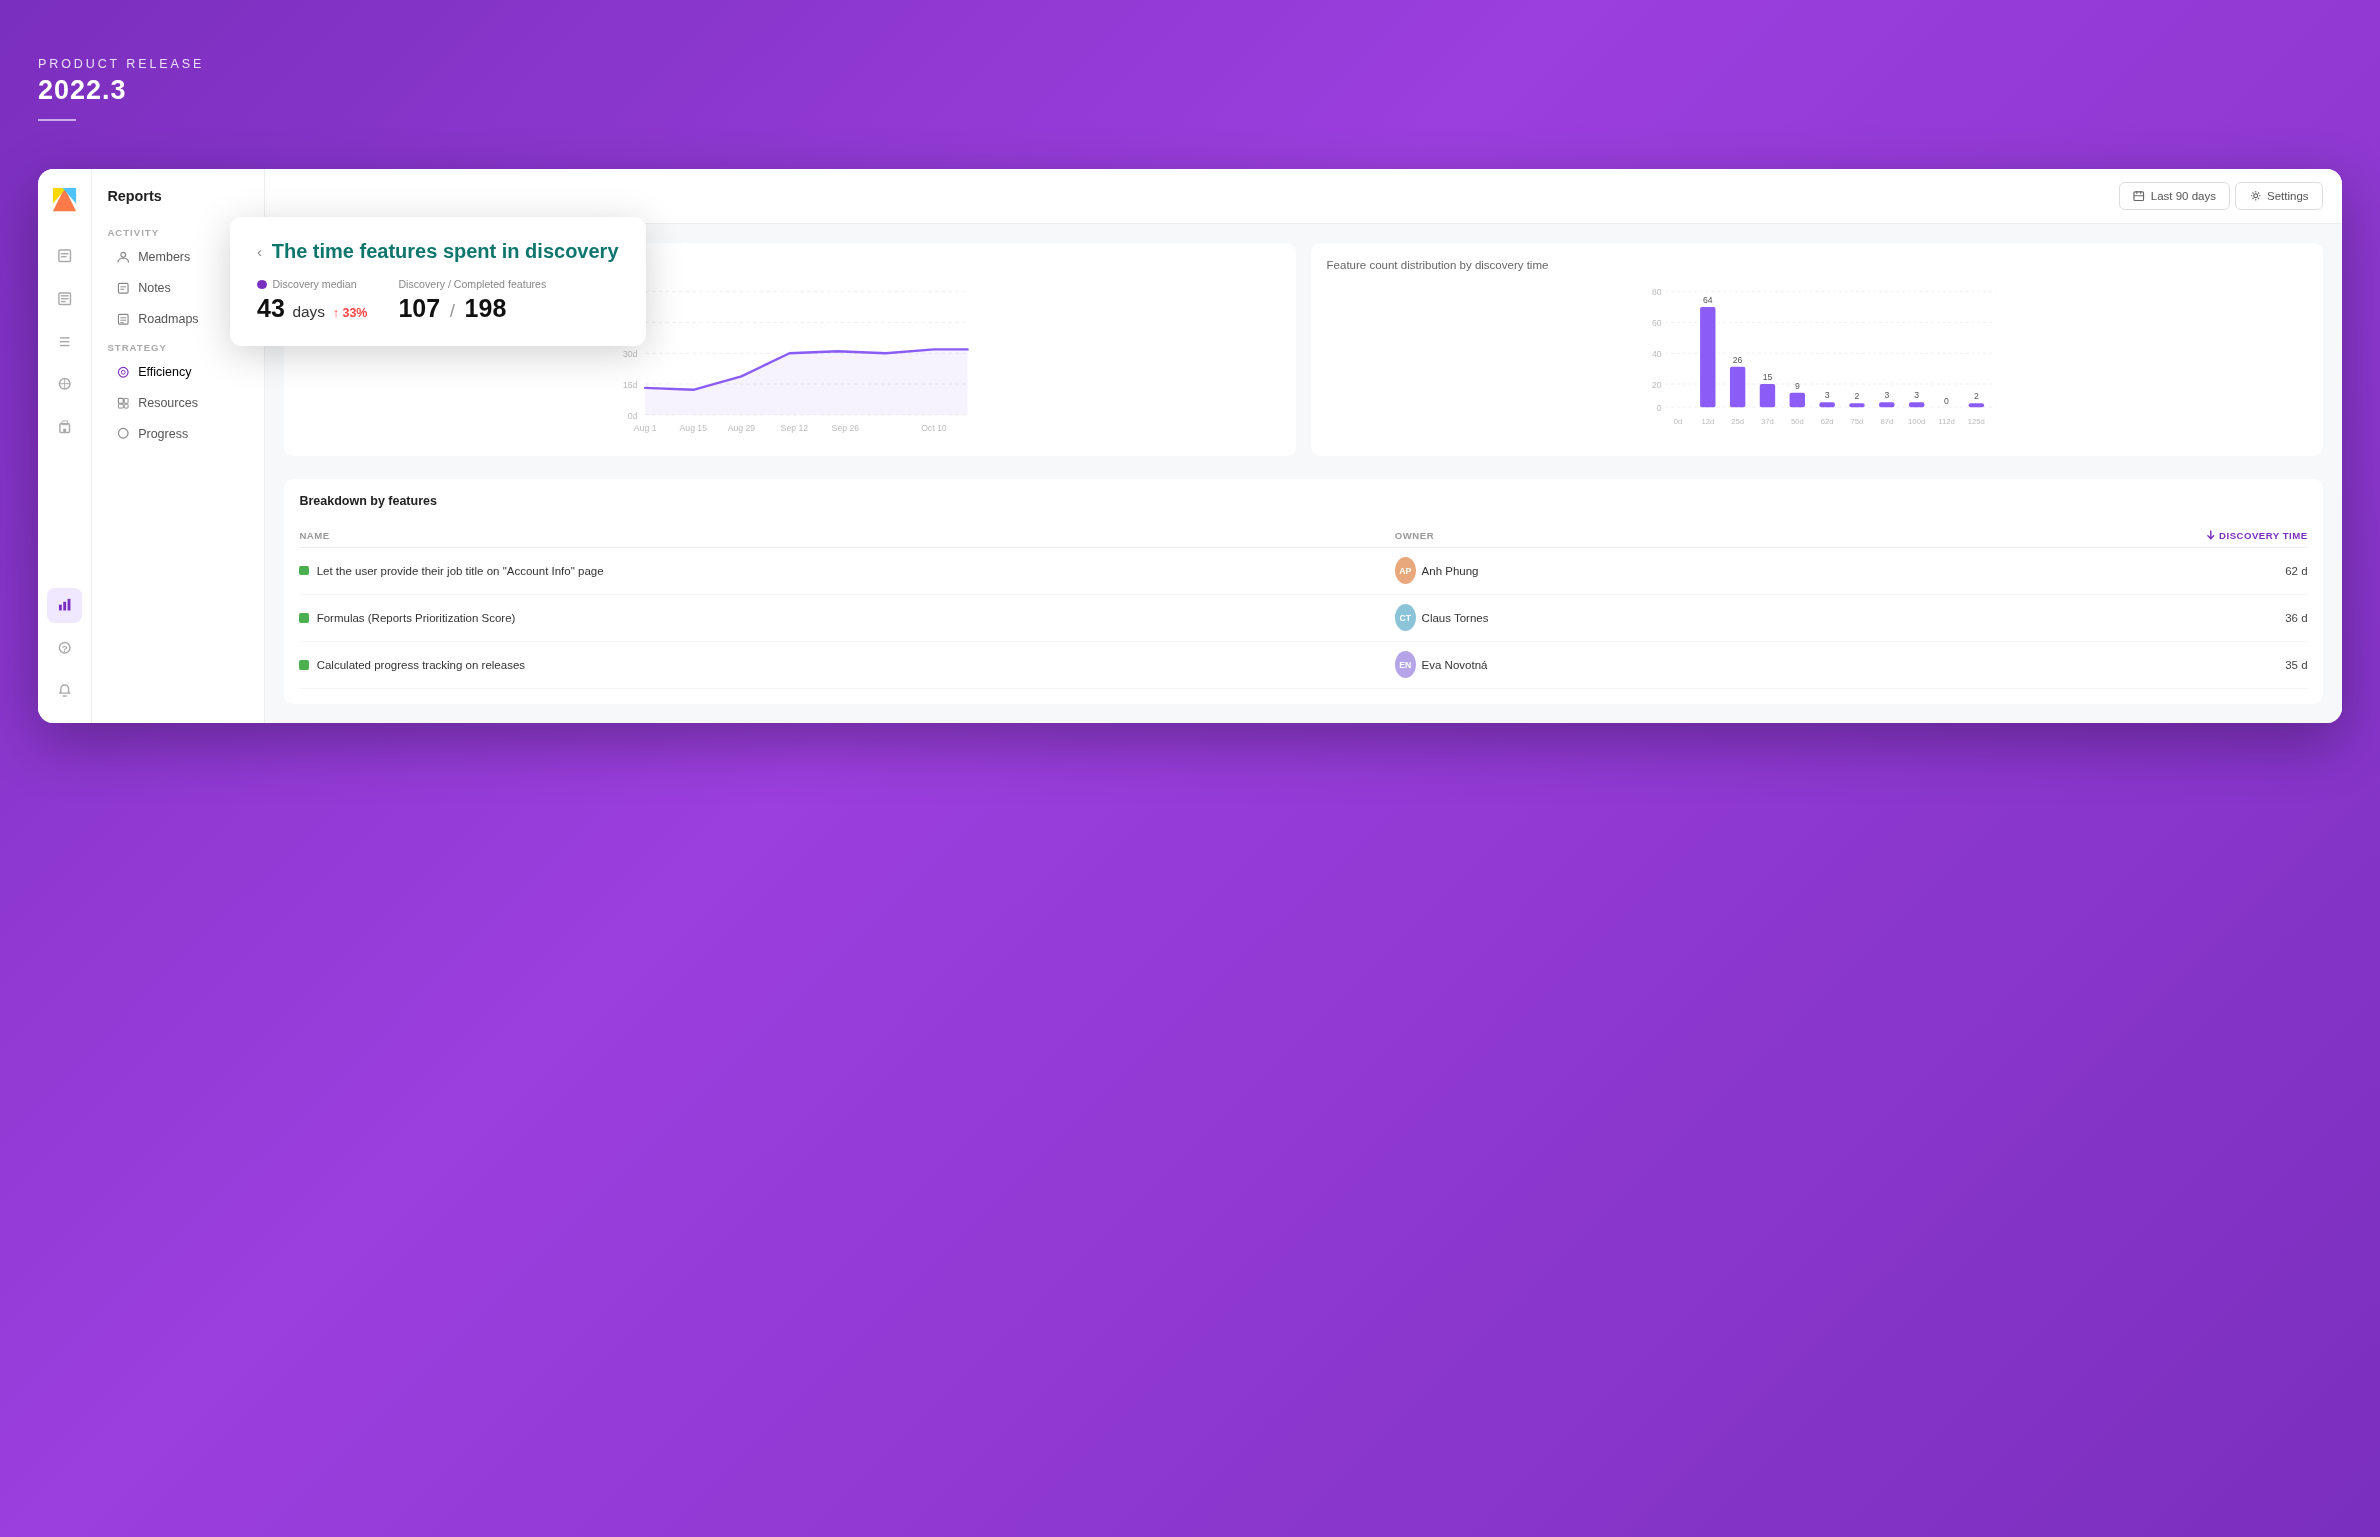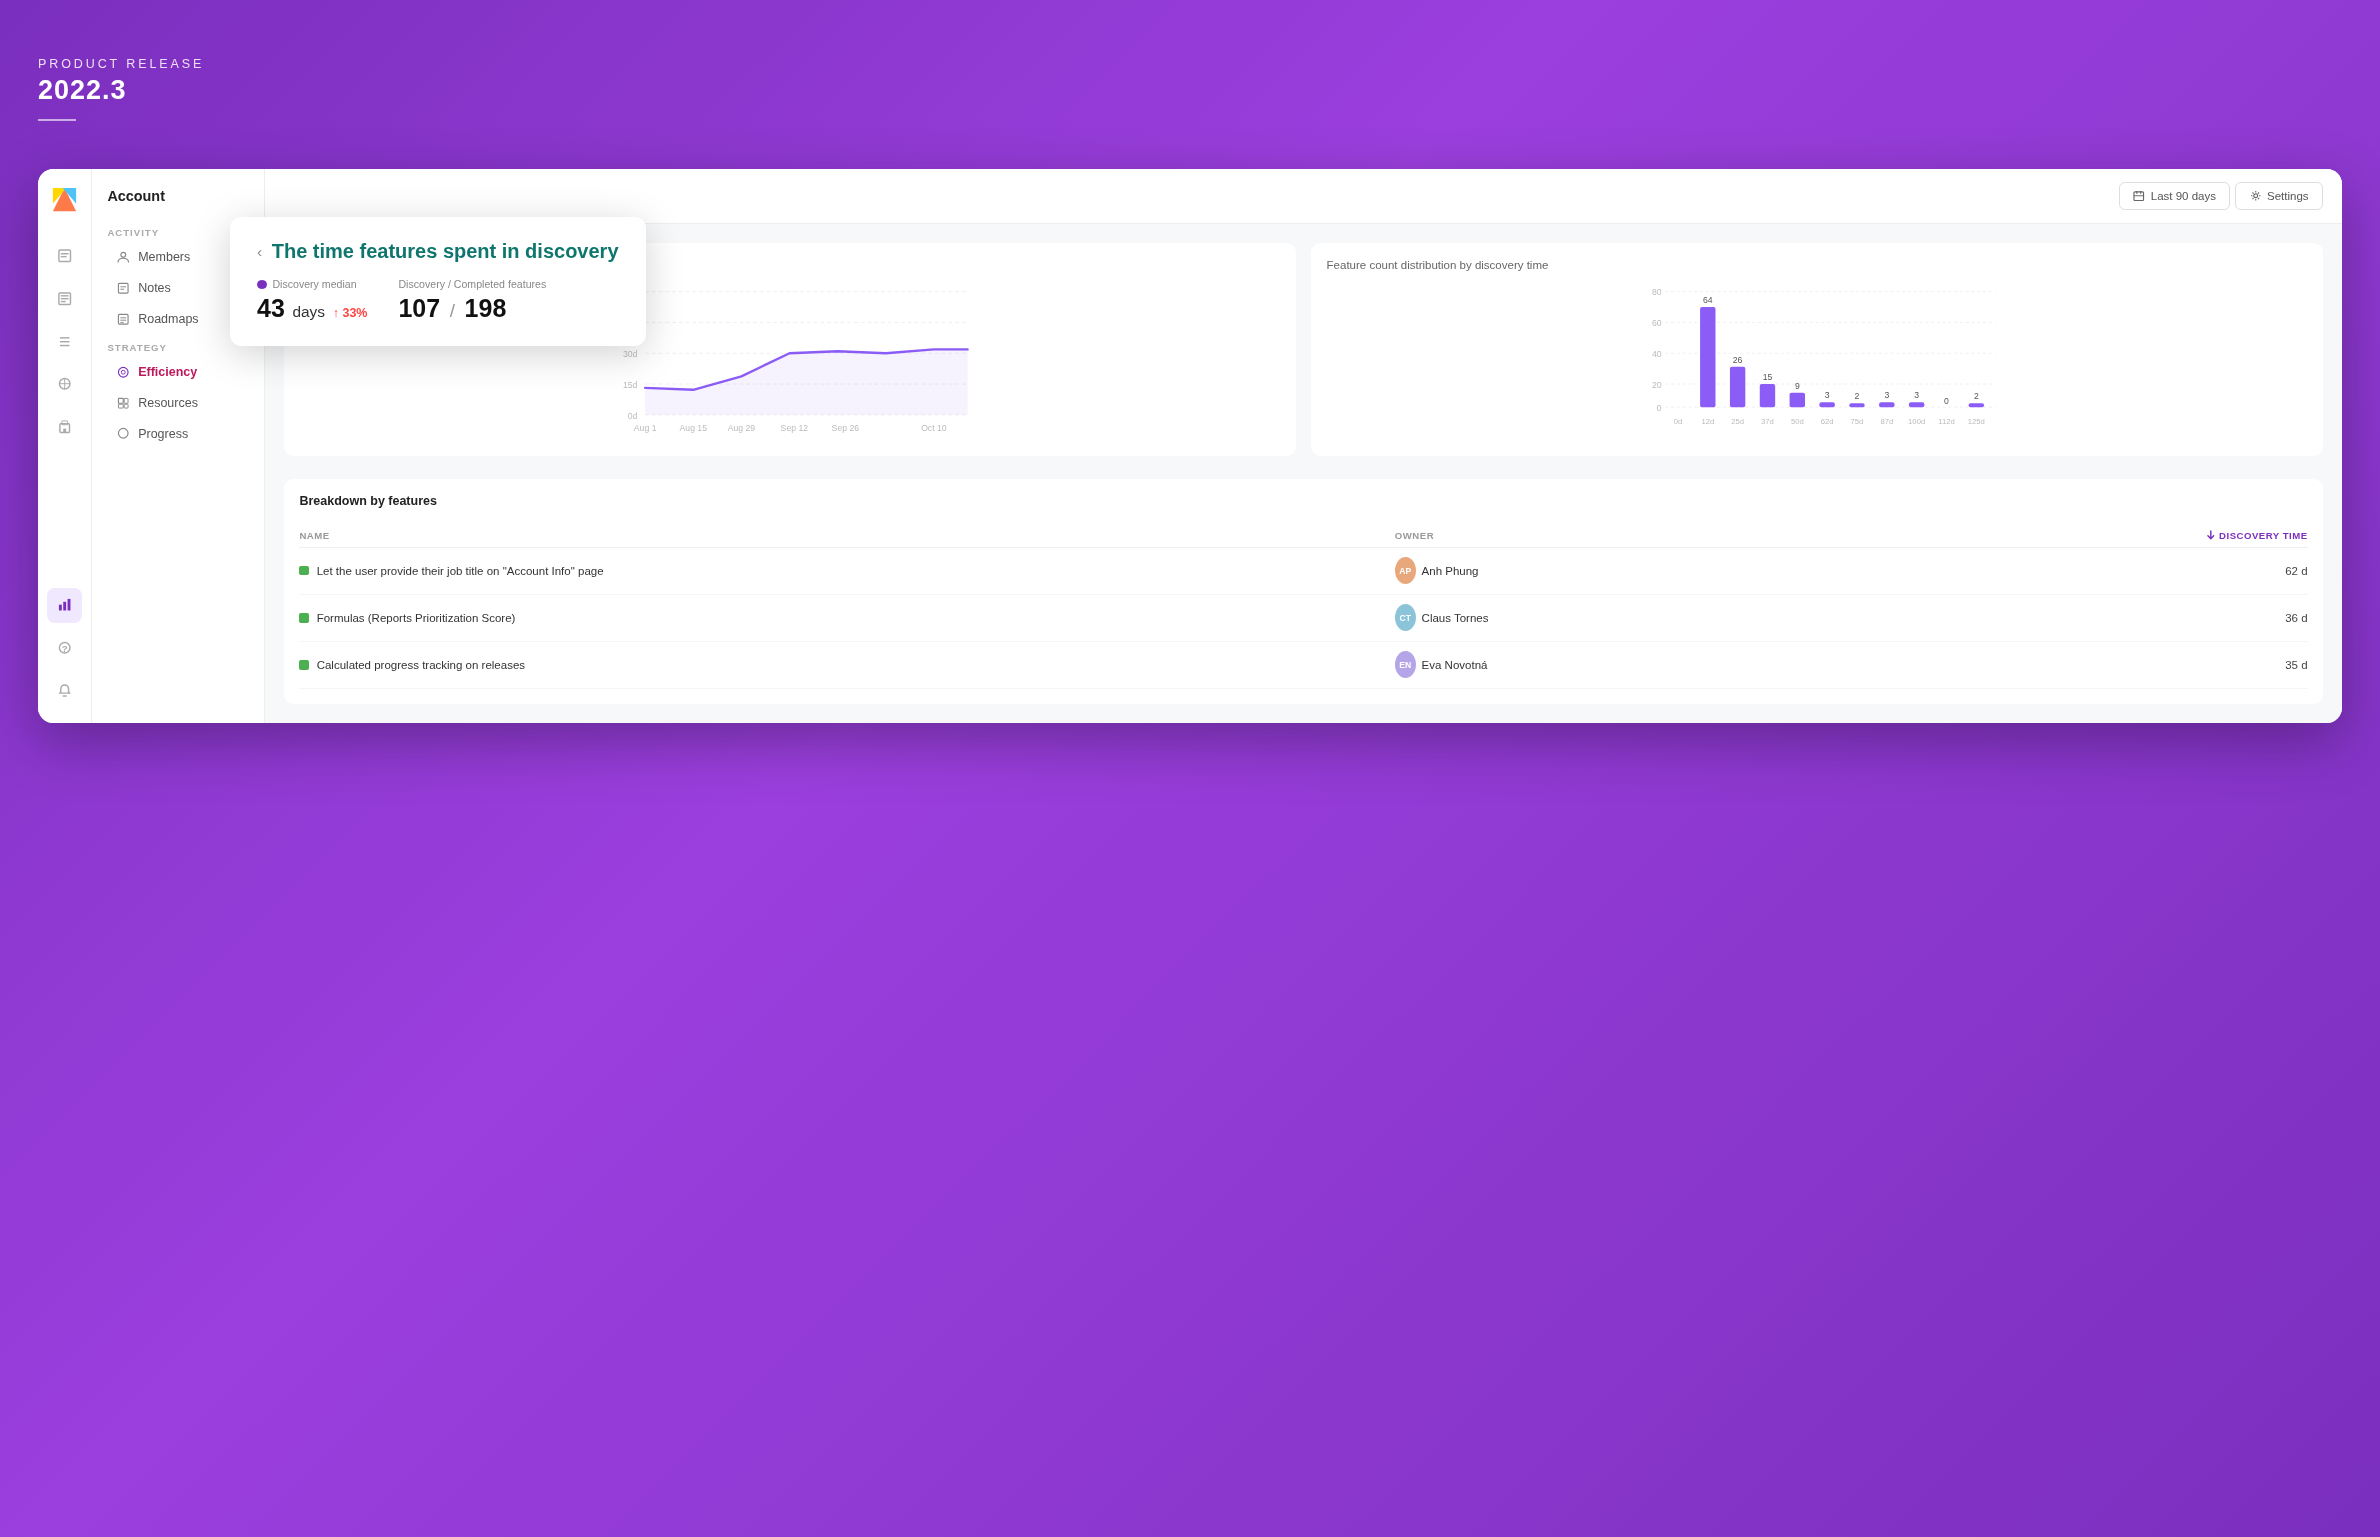--- a/index.html
+++ b/index.html
@@ -386,21 +386,21 @@
       <div class="nav-icon">
         <svg width="15.4" height="15.4" viewBox="0 0 16 16" fill="none">
             <path d="M8 2a4 4 0 0 1 4 4v3l1 1.5H3L4 9V6a4 4 0 0 1 4-4z" stroke="#aaa" stroke-width="1.5" fill="none"></path>
             <line x1="6.5" y1="13.5" x2="9.5" y2="13.5" stroke="#aaa" stroke-width="1.5" stroke-linecap="round"></line>
           </svg>
       </div>
     </div>
   </div>
 
   <div class="left-nav">
-    <div class="nav-title">Account</div>
+    <div class="nav-title">Reports</div>
 
     <div class="nav-section-label">ACTIVITY</div>
     <div class="nav-item">
       <span class="nav-icon-sm">
         <svg width="12.5" height="12.5" viewBox="0 0 13 13" fill="none">
             <circle cx="6.5" cy="4" r="2.5" stroke="#888" stroke-width="1.2"></circle>
             <path d="M1 12c0-3 2.5-4.5 5.5-4.5S12 9 12 12" stroke="#888" stroke-width="1.2" fill="none"></path>
           </svg>
       </span>
       <span>Members</span>
@@ -428,21 +428,21 @@
     </div>
 
     <div class="nav-section-label">STRATEGY</div>
     <div class="nav-item active">
       <span class="nav-icon-sm">
         <svg width="12.5" height="12.5" viewBox="0 0 13 13" fill="none">
             <circle cx="6.5" cy="6.5" r="5" stroke="#7B2FBE" stroke-width="1.2"></circle>
             <circle cx="6.5" cy="6.5" r="2" stroke="#7B2FBE" stroke-width="1"></circle>
           </svg>
       </span>
-      <span style="color:#be185d;font-weight:700;">Efficiency</span>
+      <span style="color:#000000;font-weight:400;">Efficiency</span>
     </div>
     <div class="nav-item">
       <span class="nav-icon-sm">
         <svg width="12.5" height="12.5" viewBox="0 0 13 13" fill="none">
             <rect x="1.5" y="1.5" width="5" height="5" rx="0.5" stroke="#888" stroke-width="1.2"></rect>
             <rect x="1.5" y="7.5" width="5" height="4" rx="0.5" stroke="#888" stroke-width="1"></rect>
             <rect x="7.5" y="1.5" width="4" height="5" rx="0.5" stroke="#888" stroke-width="1"></rect>
             <rect x="7.5" y="7.5" width="4" height="4" rx="0.5" stroke="#888" stroke-width="1"></rect>
           </svg>
       </span>

